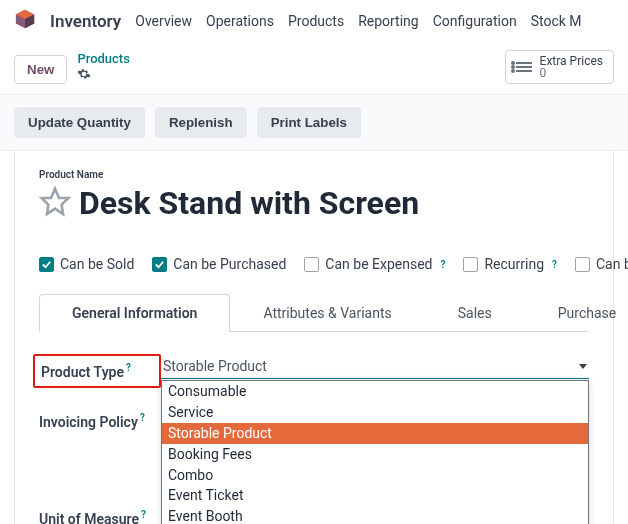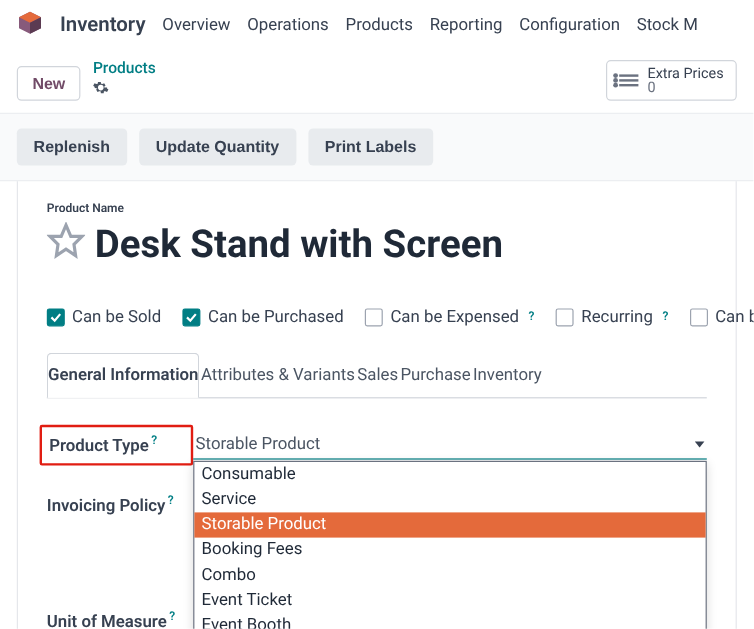--- a/index.html
+++ b/index.html
@@ -42,26 +42,26 @@
 
   .checks { display: flex; align-items: center; gap: 18px; margin-top: 34px; flex-wrap: nowrap; }
   .chk { display: flex; align-items: center; gap: 6px; white-space: nowrap; }
   .chk-box { width: 15px; height: 15px; border: 1px solid #9ca3af; border-radius: 2px; display: inline-flex; align-items: center; justify-content: center; }
   .chk-box.checked { background: #017e84; border-color: #017e84; }
   .chk-box.checked svg { color: #fff; }
   .help { color: #017e84; font-size: 10px; vertical-align: super; margin-left: 2px; font-weight: 600; cursor: pointer; }
 
   
   .tabs { display: flex; margin-top: 22px; border-bottom: 1px solid #d1d5db; }
-  .tab { padding: 10px 0; font-size: 14px; color: #4b5563; cursor: pointer; border: 1px solid transparent; border-bottom: none; white-space: nowrap; }
+  .tab { padding: 10px 32px; font-size: 14px; color: #4b5563; cursor: pointer; border: 1px solid transparent; border-bottom: none; white-space: nowrap; }
   .tab.active { border-color: #d1d5db; border-bottom: 1px solid #fff; margin-bottom: -1px; color: #374151; font-weight: 600; background: #fff; border-radius: 4px 4px 0 0; }
 
   
   .fields { margin-top: 22px; }
-  .frow { display: flex; align-items: center; margin-bottom: 24px; }
+  .frow { display: flex; align-items: flex-start; margin-bottom: 24px; }
   .flabel { width: 140px; font-weight: 600; font-size: 14px; color: #374151; }
   .flabel.highlight { border: 2px solid #e11d12; padding: 6px 8px 6px 6px; border-radius: 2px; margin-left: -6px; width: 128px; }
   .fvalue { flex: 1; position: relative; color: #4b5563; }
   .select-display { display: flex; align-items: center; justify-content: space-between; border-bottom: 1px solid #017e84; padding: 4px 2px; cursor: pointer; }
   .caret { width: 0; height: 0; border-left: 4px solid transparent; border-right: 4px solid transparent; border-top: 5px solid #374151; }
 
   .dropdown { position: absolute; top: 26px; left: 0; right: 0; background: #fff; border: 1px solid #6b7280; z-index: 10; box-shadow: 0 2px 8px rgba(0,0,0,0.15); }
   .dropdown .opt { padding: 1px 6px; font-size: 14px; cursor: pointer; color: #1f2937; line-height: 1.35; }
   .dropdown .opt.sel { background: #e46a3b; color: #fff; }
 </style>
@@ -105,22 +105,22 @@
           <span></span>
         </span>
     <span class="extra-text">
       <div class="lbl">Extra Prices</div>
       <div class="val">0</div>
     </span>
   </div>
 </div>
 
 <div class="actions">
+  <button class="btn-gray">Update Quantity</button>
   <button class="btn-gray">Replenish</button>
-  <button class="btn-gray">Update Quantity</button>
   <button class="btn-gray">Print Labels</button>
 </div>
 
 <div class="sheet">
 
   <div class="pn-label">Product Name</div>
   <div class="pn-row">
     <span>
       <svg class="star" viewBox="0 0 24 24" fill="none" stroke="currentColor" stroke-width="2">
             <polygon points="12 2 15 9 22 9 17 14 18 21 12 17 6 21 7 14 2 9 9 9 12 2"></polygon>

